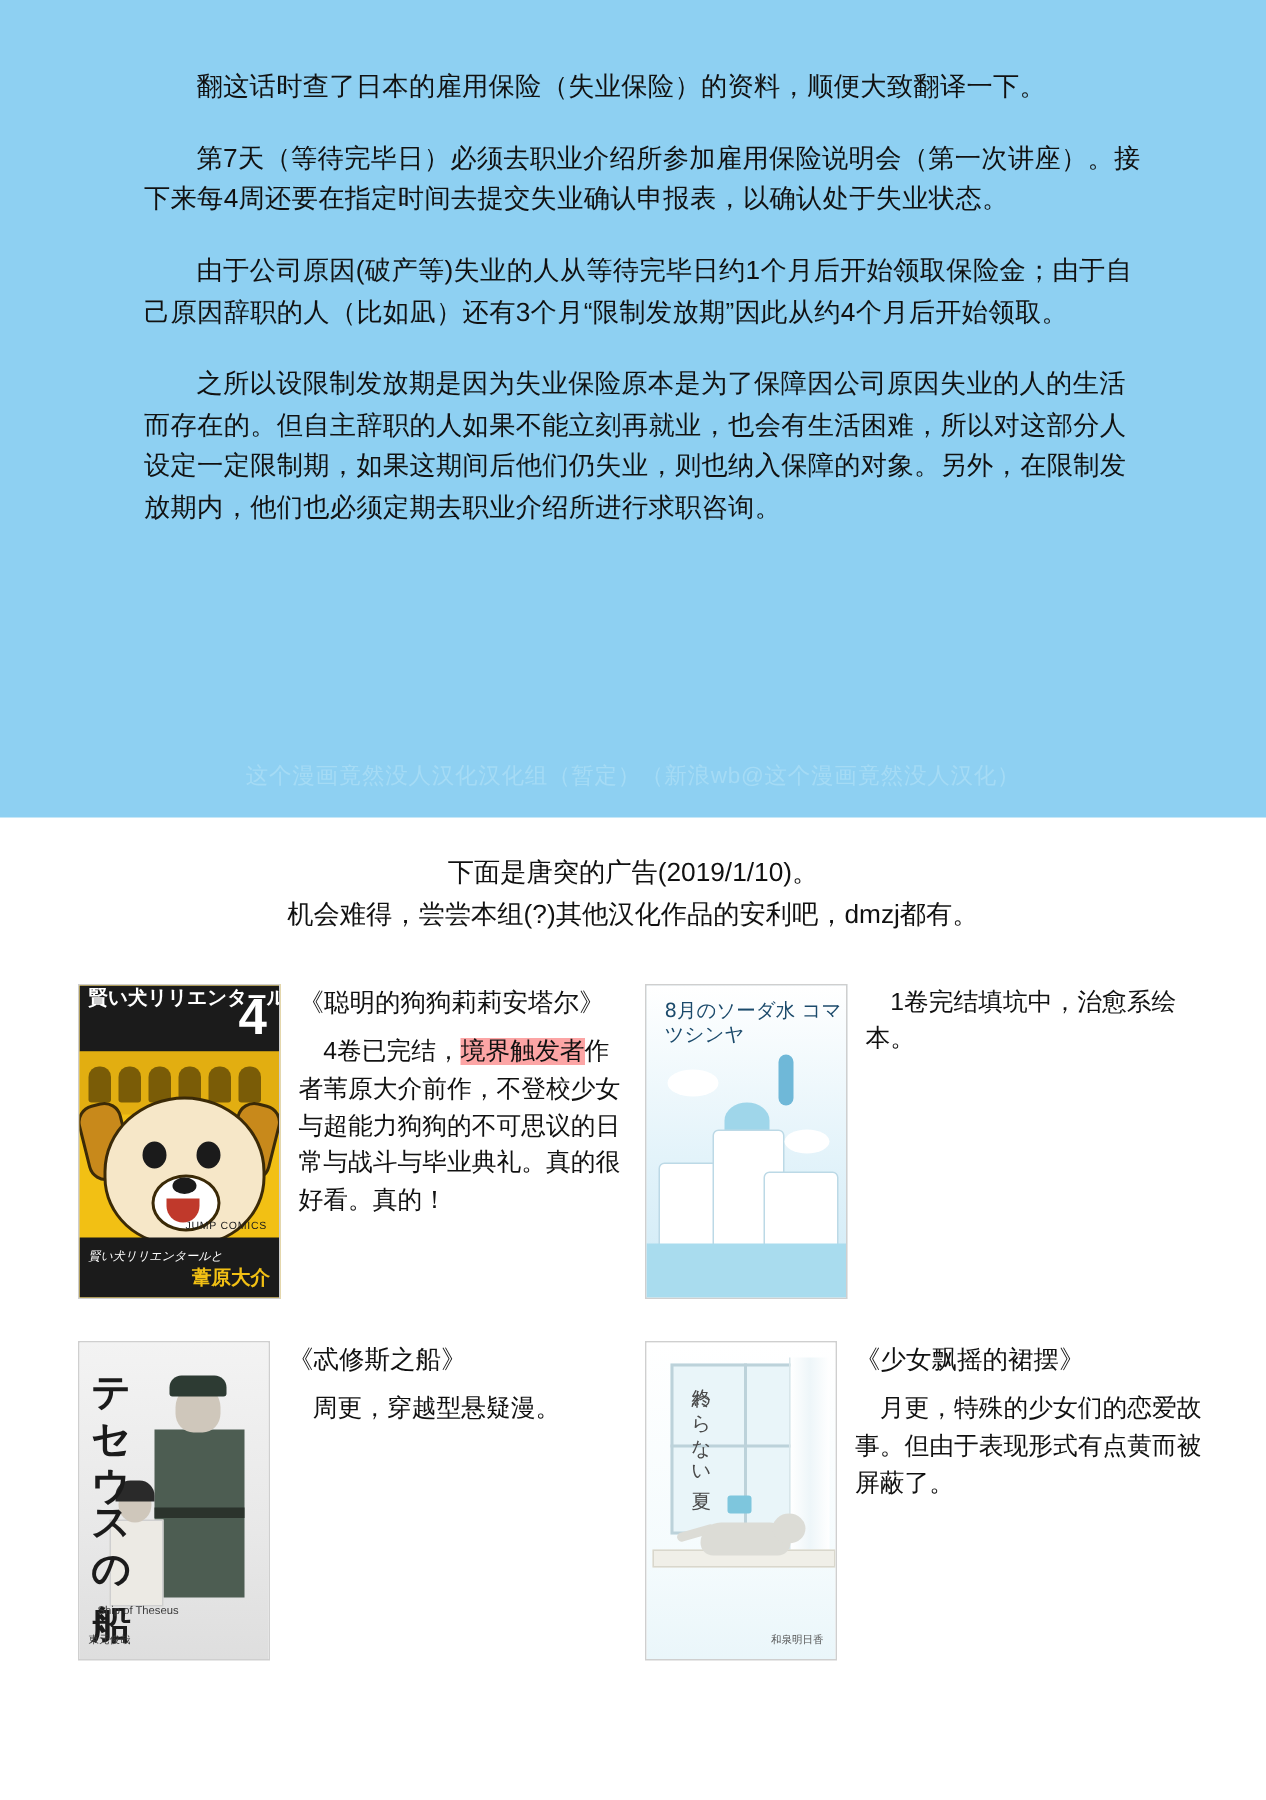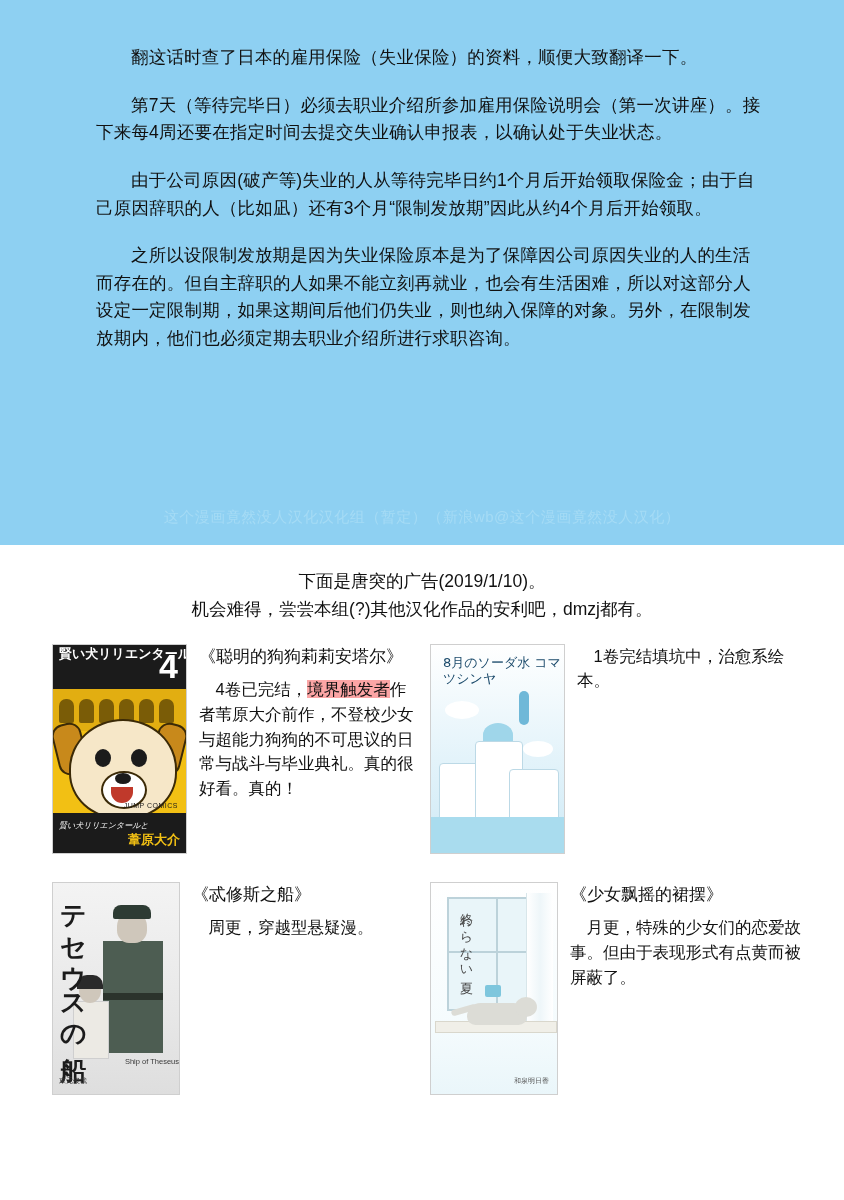--- a/index.html
+++ b/index.html
@@ -52,21 +52,21 @@
     width: 844px;
     background: #ffffff;
     box-sizing: border-box;
     padding: 22px 40px 10px 40px;
   }
   .ads-heading {
     text-align: center;
     font-size: 17.5px;
     line-height: 1.62;
     color: #111111;
-    margin: 0 0 20px 0;
+    margin: 0 0 32px 0;
   }
   .ads-heading div {
     white-space: nowrap;
   }
 
   .ad-row {
     display: flex;
     flex-direction: row;
     margin-bottom: 28px;
   }
@@ -247,21 +247,21 @@
   }
   .cov3 .boy-hair {
     position: absolute; left: 24px; top: 92px; width: 26px; height: 14px;
     background: #2a2a2a; border-radius: 10px 10px 0 0;
   }
   .cov3 .boy-body {
     position: absolute; left: 20px; top: 118px; width: 34px; height: 56px;
     background: #eceae4; border: 1px solid #cfcfcf;
   }
   .cov3 .cap-en {
-    position: absolute; left: 12px; right: 0; bottom: 26px; text-align: right;
+    position: absolute; left: 12px; right: 0; bottom: 26px; text-align: left;
     font-size: 7.5px; color: #3a3a3a; line-height: 1.4;
   }
   .cov3 .author-v {
     position: absolute; left: 6px; bottom: 8px;
     font-size: 7px; color: #3a3a3a;
   }
 
   
   .cov4 { background: #ffffff; }
   .cov4 .bg {

